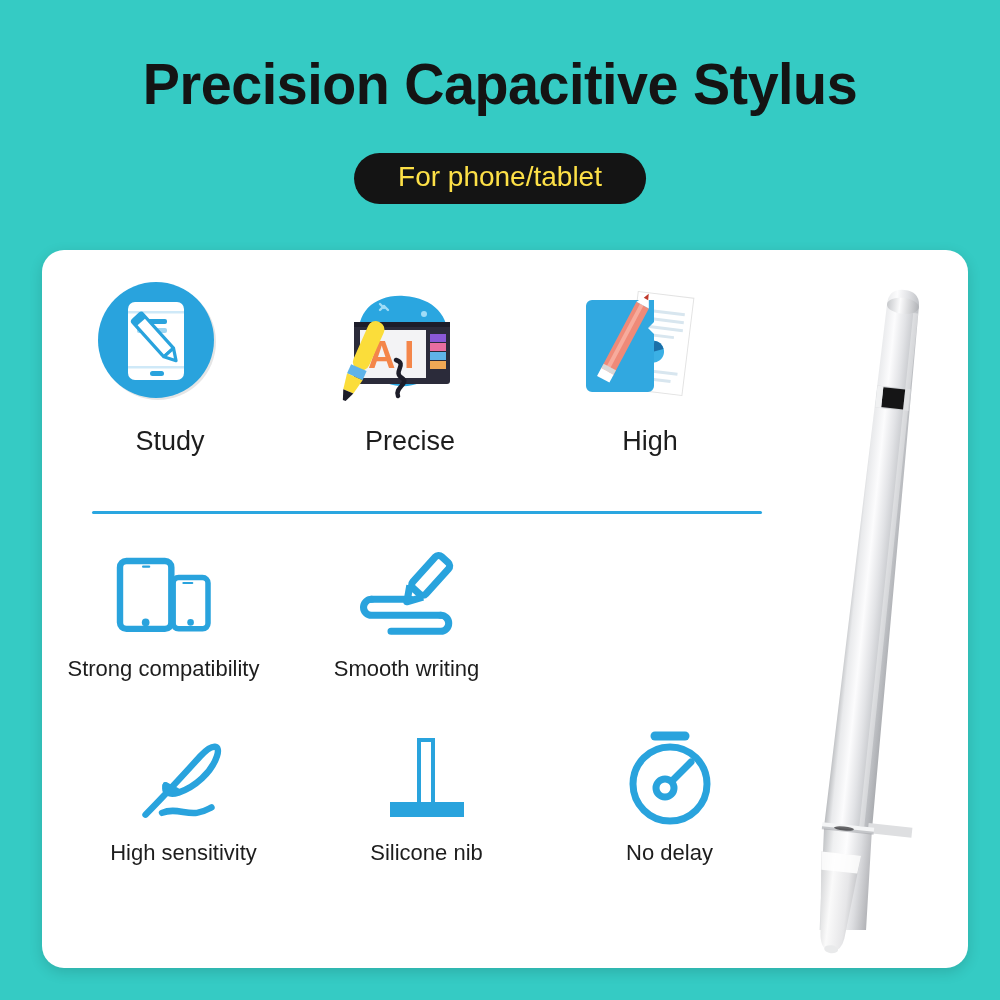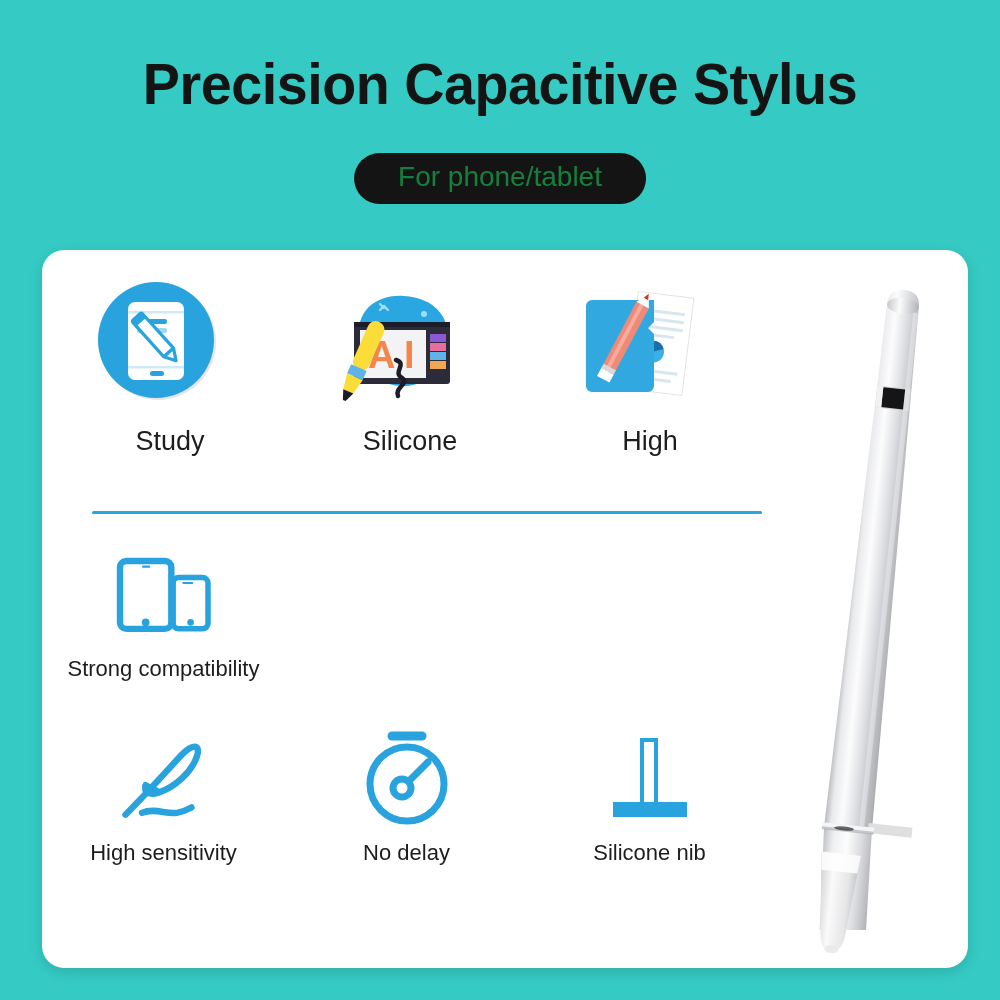--- a/index.html
+++ b/index.html
@@ -37,21 +37,21 @@
     letter-spacing: -0.5px;
     transform: scaleX(0.96);
     white-space: nowrap;
   }
   #subtitle-pill {
     position: absolute;
     top: 153px;
     left: 50%;
     transform: translateX(-50%);
     background: #141414;
-    color: #15803d;
+    color: #fde047;
     border-radius: 26px;
     padding: 9px 44px 11px 44px;
     font-size: 28px;
     font-weight: normal;
     line-height: 1.1;
     white-space: nowrap;
   }
 
   
   #card {
@@ -129,21 +129,21 @@
     align-items: center;
     justify-content: center;
   }
   .grid-label {
     margin-top: 10px;
     font-size: 22px;
     color: #1d1d1d;
     text-align: right;
     white-space: nowrap;
   }
-  .row2 { margin-top: 44px; }
+  .row2 { margin-top: 44px; padding-left: 20px; }
 
   
   #pen {
     position: absolute;
     left: 770px;
     top: 270px;
     width: 200px;
     height: 660px;
     pointer-events: none;
   }
@@ -209,21 +209,21 @@
           <path d="M60 82 C72 86 56 94 66 100 C74 105 58 110 62 118" stroke="#1c1c28" stroke-width="4.5" fill="none" stroke-linecap="round"></path>
 
           <g transform="rotate(24 34 88)">
             <rect x="16" y="44" width="17" height="52" rx="8" fill="#fbdd3a"></rect>
             <rect x="16" y="94" width="17" height="10" fill="#5fb3e8"></rect>
             <path d="M16 104 L33 104 L30 120 L19 120 Z" fill="#fbdd3a"></path>
             <path d="M19 120 L30 120 L26 130 L23 130 Z" fill="#1c1c28"></path>
           </g>
         </svg>
       </div>
-      <div class="top-label">Silicone</div>
+      <div class="top-label">Precise</div>
     </div>
 
     <div class="top-cell">
       <div class="top-art">
         <svg viewBox="0 0 132 132" width="132" height="132">
 
           <g transform="rotate(7 80 66)">
             <rect x="56" y="16" width="56" height="98" fill="#ffffff" stroke="#e3e3e3" stroke-width="1"></rect>
             <g fill="#d8e6ef">
               <rect x="63" y="32" width="42" height="3"></rect>
@@ -271,59 +271,75 @@
               <rect x="70" y="34" width="38" height="56" rx="6"></rect>
             </g>
             <rect x="80" y="39" width="12" height="2.2" rx="1.1" fill="#29a3dd"></rect>
             <circle cx="89" cy="83" r="3.6" fill="#29a3dd"></circle>
           </svg>
         </div>
         <div class="grid-label">Strong compatibility</div>
       </div>
 
 
+      <div class="grid-cell">
+        <div class="grid-art">
+          <svg viewBox="0 0 124 104" width="124" height="104">
+            <g stroke="#29a3dd" fill="none" stroke-width="8" stroke-linecap="round" stroke-linejoin="round">
+              <path d="M22 58 h44"></path>
+              <path d="M22 58 a9 9 0 0 0 0 18 h78"></path>
+              <path d="M100 76 a9 9 0 0 1 0 18 h-56"></path>
+            </g>
+            <g transform="rotate(42 86 34)">
+              <rect x="76" y="6" width="20" height="48" rx="5" fill="none" stroke="#29a3dd" stroke-width="8"></rect>
+              <path d="M76 54 L86 70 L96 54" fill="none" stroke="#29a3dd" stroke-width="8" stroke-linejoin="round"></path>
+            </g>
+          </svg>
+        </div>
+        <div class="grid-label">Smooth writing</div>
+      </div>
     </div>
 
     <div class="grid-row row2">
 
       <div class="grid-cell">
         <div class="grid-art">
           <svg viewBox="0 0 120 104" width="120" height="104">
             <g stroke="#29a3dd" fill="none" stroke-width="7" stroke-linecap="round" stroke-linejoin="round">
               <path d="M18 92 C38 72 58 50 78 28 C92 13 100 16 96 28 C90 46 72 62 54 68 C44 71 38 68 40 60"></path>
               <path d="M52 66 L40 60"></path>
               <path d="M36 90 C50 84 62 92 74 90 C82 89 86 86 90 84"></path>
             </g>
           </svg>
         </div>
         <div class="grid-label">High sensitivity</div>
+      </div>
+
+      <div class="grid-cell">
+        <div class="grid-art">
+          <svg viewBox="0 0 110 104" width="110" height="104">
+            <rect x="47" y="14" width="14" height="68" fill="none" stroke="#29a3dd" stroke-width="4"></rect>
+            <rect x="18" y="76" width="74" height="15" fill="#29a3dd"></rect>
+          </svg>
+        </div>
+        <div class="grid-label">Silicone nib</div>
       </div>
 
       <div class="grid-cell">
         <div class="grid-art">
           <svg viewBox="0 0 110 104" width="110" height="104">
             <g stroke="#29a3dd" fill="none" stroke-width="7" stroke-linecap="round">
               <circle cx="55" cy="58" r="37"></circle>
               <circle cx="50" cy="62" r="9"></circle>
               <line x1="57" y1="55" x2="76" y2="36"></line>
               <line x1="40" y1="10" x2="70" y2="10" stroke-width="9"></line>
             </g>
           </svg>
         </div>
         <div class="grid-label">No delay</div>
-      </div>
-
-      <div class="grid-cell">
-        <div class="grid-art">
-          <svg viewBox="0 0 110 104" width="110" height="104">
-            <rect x="47" y="14" width="14" height="68" fill="none" stroke="#29a3dd" stroke-width="4"></rect>
-            <rect x="18" y="76" width="74" height="15" fill="#29a3dd"></rect>
-          </svg>
-        </div>
-        <div class="grid-label">Silicone nib</div>
       </div>
     </div>
   </div>
 </div>
 
 <div id="pen">
   <svg viewBox="0 0 200 660" width="200" height="660">
     <defs>
       <linearGradient id="metalBody" x1="0" y1="0" x2="1" y2="0">
         <stop offset="0%" stop-color="#b9bbbe"></stop>

